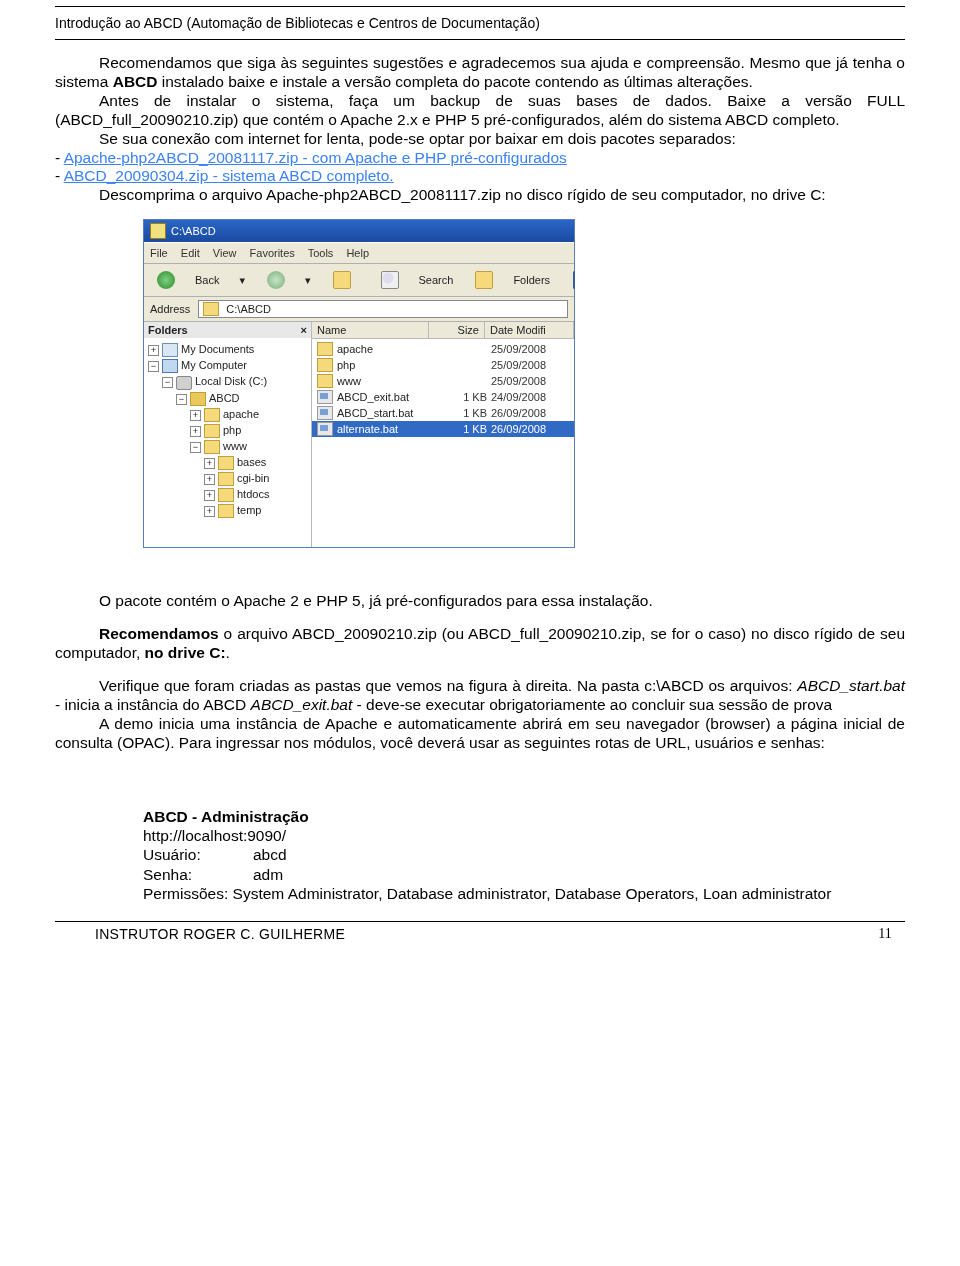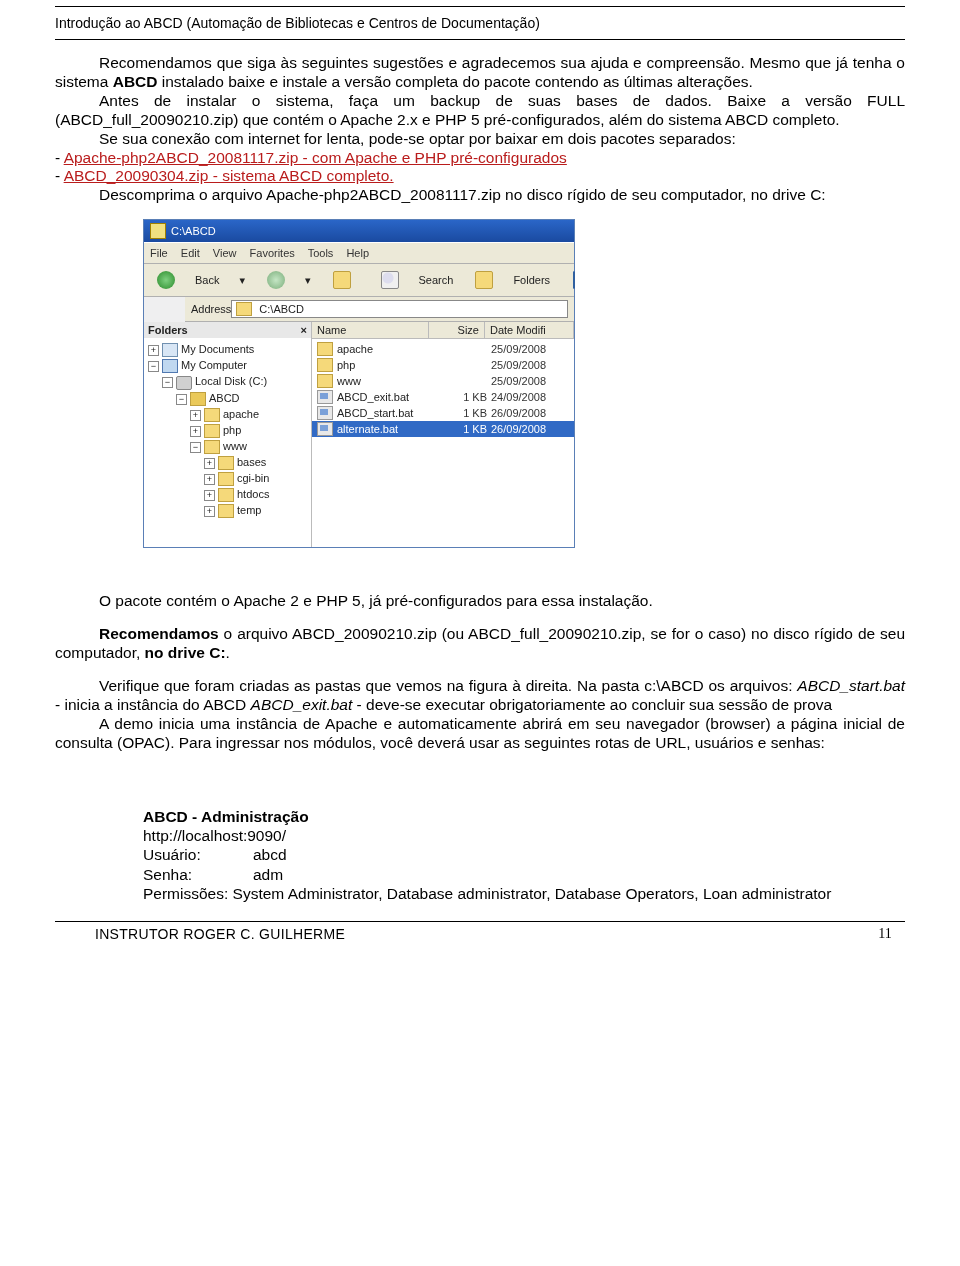--- a/index.html
+++ b/index.html
@@ -25,21 +25,21 @@
     padding: 2px 0;
   }
   .body-text {
     font-size: 15.5px;
     line-height: 1.22;
     text-align: justify;
     margin: 14px 0;
   }
   .indent { text-indent: 44px; }
   .links-indent { margin-left: 88px; }
-  .link { color: #b91c1c; text-decoration: underline; }
+  .link { color: #3b82f6; text-decoration: underline; }
   .bold { font-weight: bold; }
   .italic { font-style: italic; }
   .nom { margin: 0; }
   .screenshot-wrap { margin: 8px 0 8px 88px; }
   .win {
     width: 430px;
     border: 1px solid #5a7fb6;
     background: #efeff0;
     font-family: Tahoma, Arial, sans-serif;
     font-size: 11px;
@@ -79,22 +79,22 @@
     width: 18px; height: 18px; border-radius: 50%;
     display: inline-block;
   }
   .circle.green { background: radial-gradient(#7ed080,#2a8a2a); }
   .circle.greendim { background: radial-gradient(#c5e6c5,#7aad7a); }
   .ic { width: 16px; height: 16px; display:inline-block; background:#f0d060; border:1px solid #a08000; border-radius:2px;}
   .ic.blue { background:#6aa0e0; border-color:#3060a0;}
   .ic.mag { background: radial-gradient(circle at 6px 6px, #dde 0 5px, transparent 6px), #f0f0f0; border:1px solid #888; }
   .ic.fold { background:#f5d97a; border:1px solid #bfa040;}
   .win-address {
-    background:#ece9d8; display:flex; align-items:center; gap:0;
-    padding:3px 6px; border-bottom:1px solid #b0b0b0;margin-left:41px;
+    background:#ece9d8; display:flex; align-items:center; gap:8px;
+    padding:3px 6px; border-bottom:1px solid #b0b0b0;
   }
   .addr-input {
     flex:1; background:#fff; border:1px solid #888; padding:1px 4px;
     display:flex; align-items:center; gap:4px;
   }
   .panes { display:flex; height: 225px; background:#fff;}
   .tree {
     width: 168px; border-right: 1px solid #bbb; background:#fff;
     padding: 4px; overflow:hidden; box-sizing:border-box;
   }

